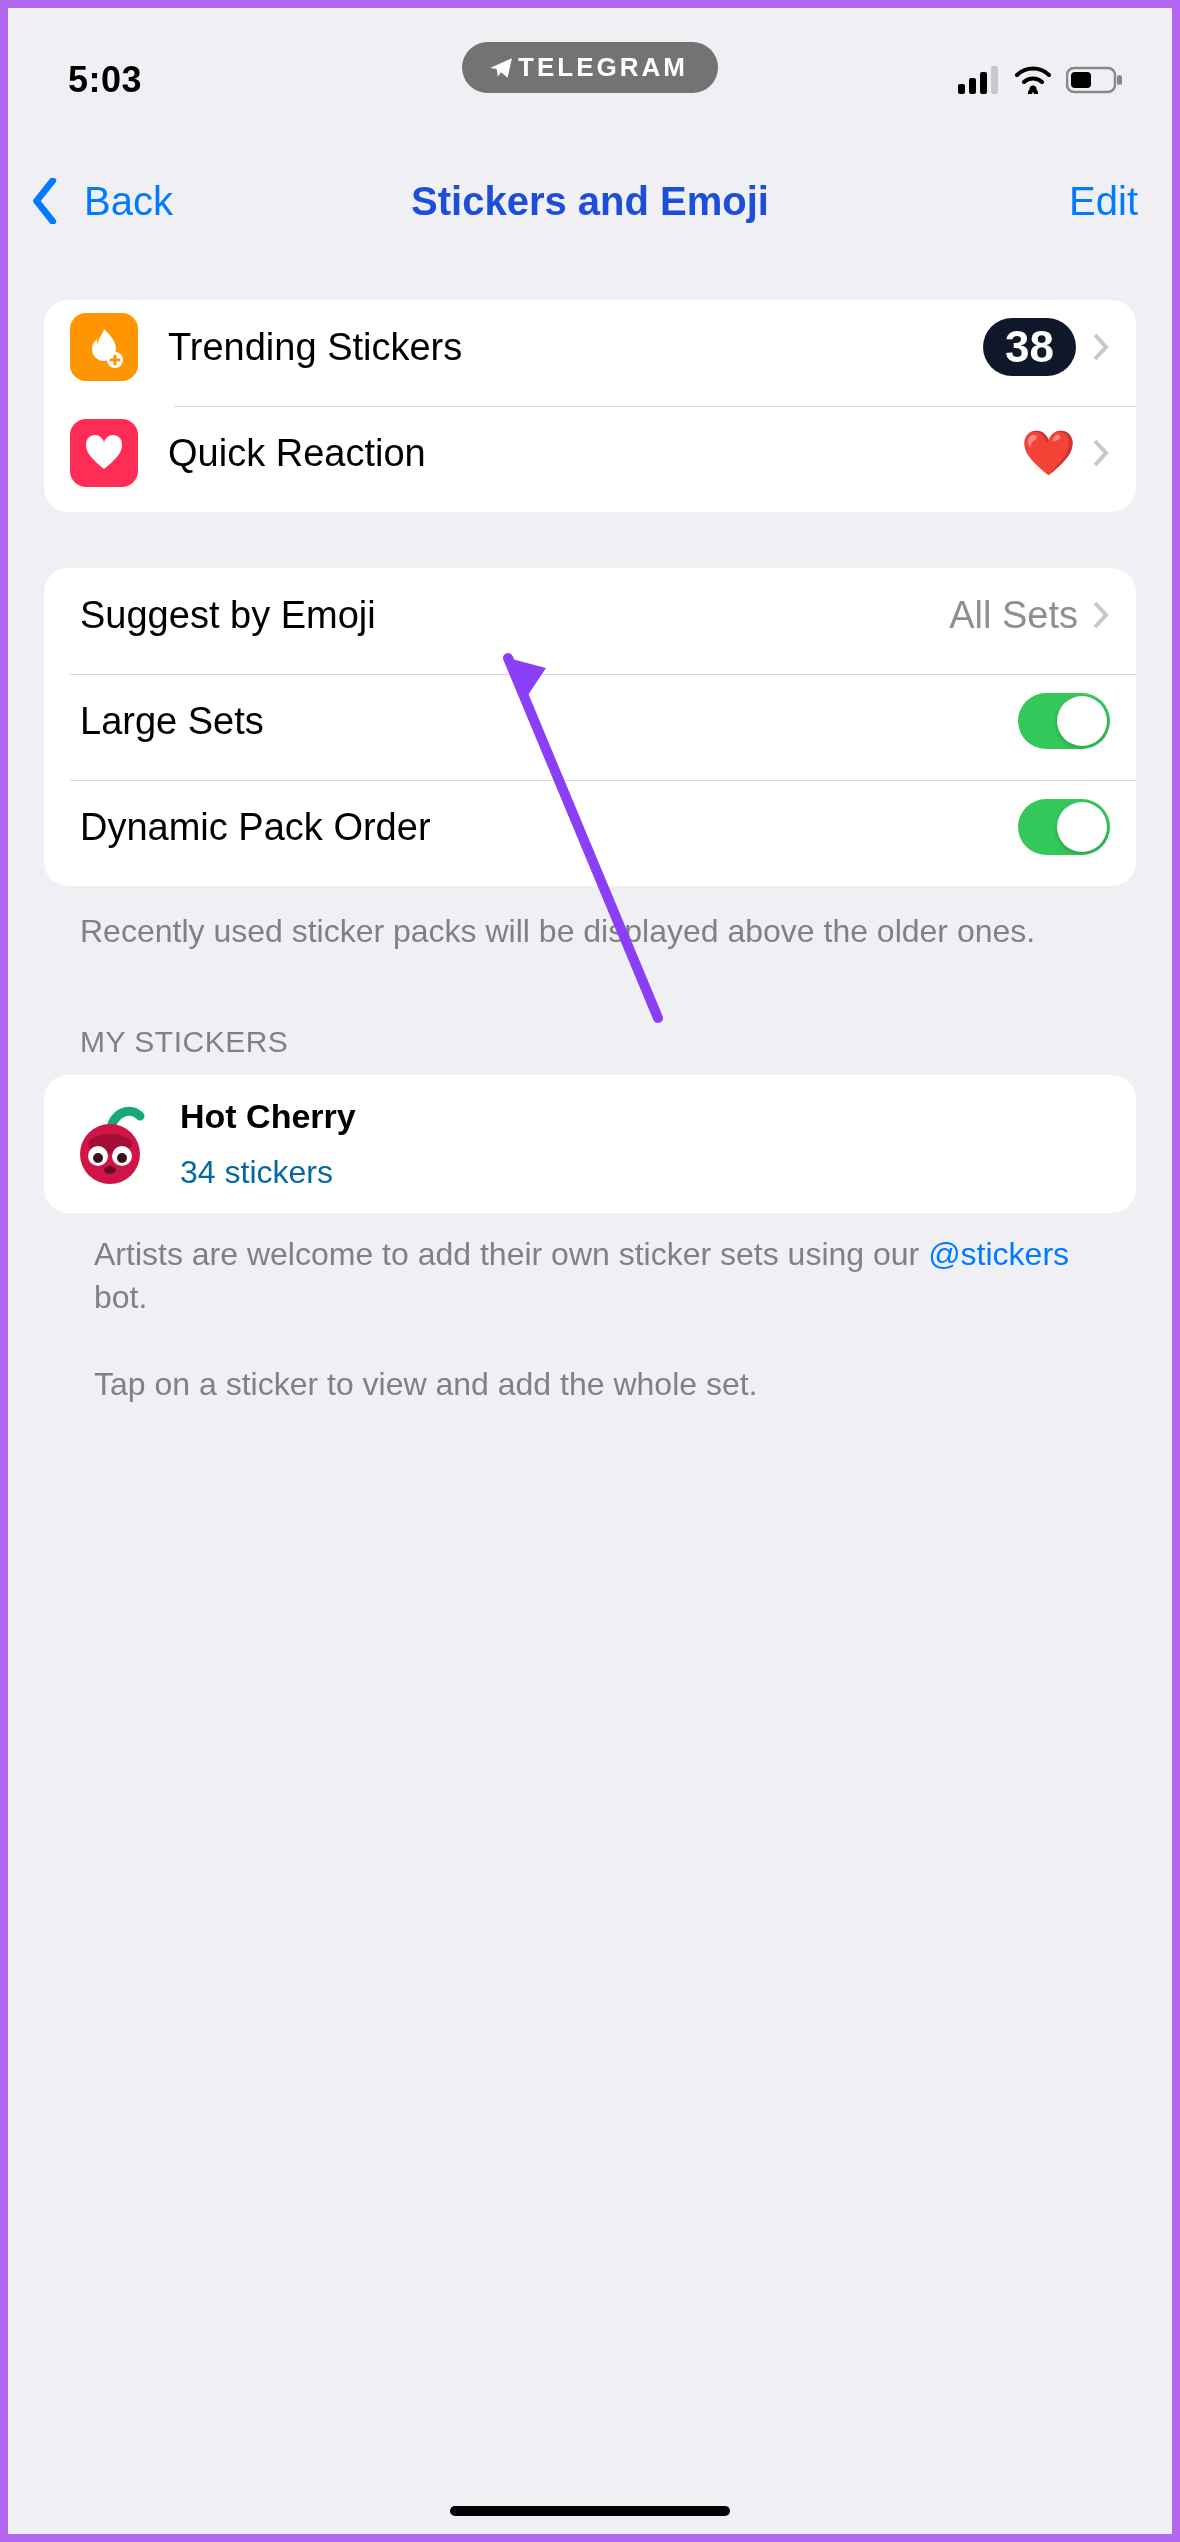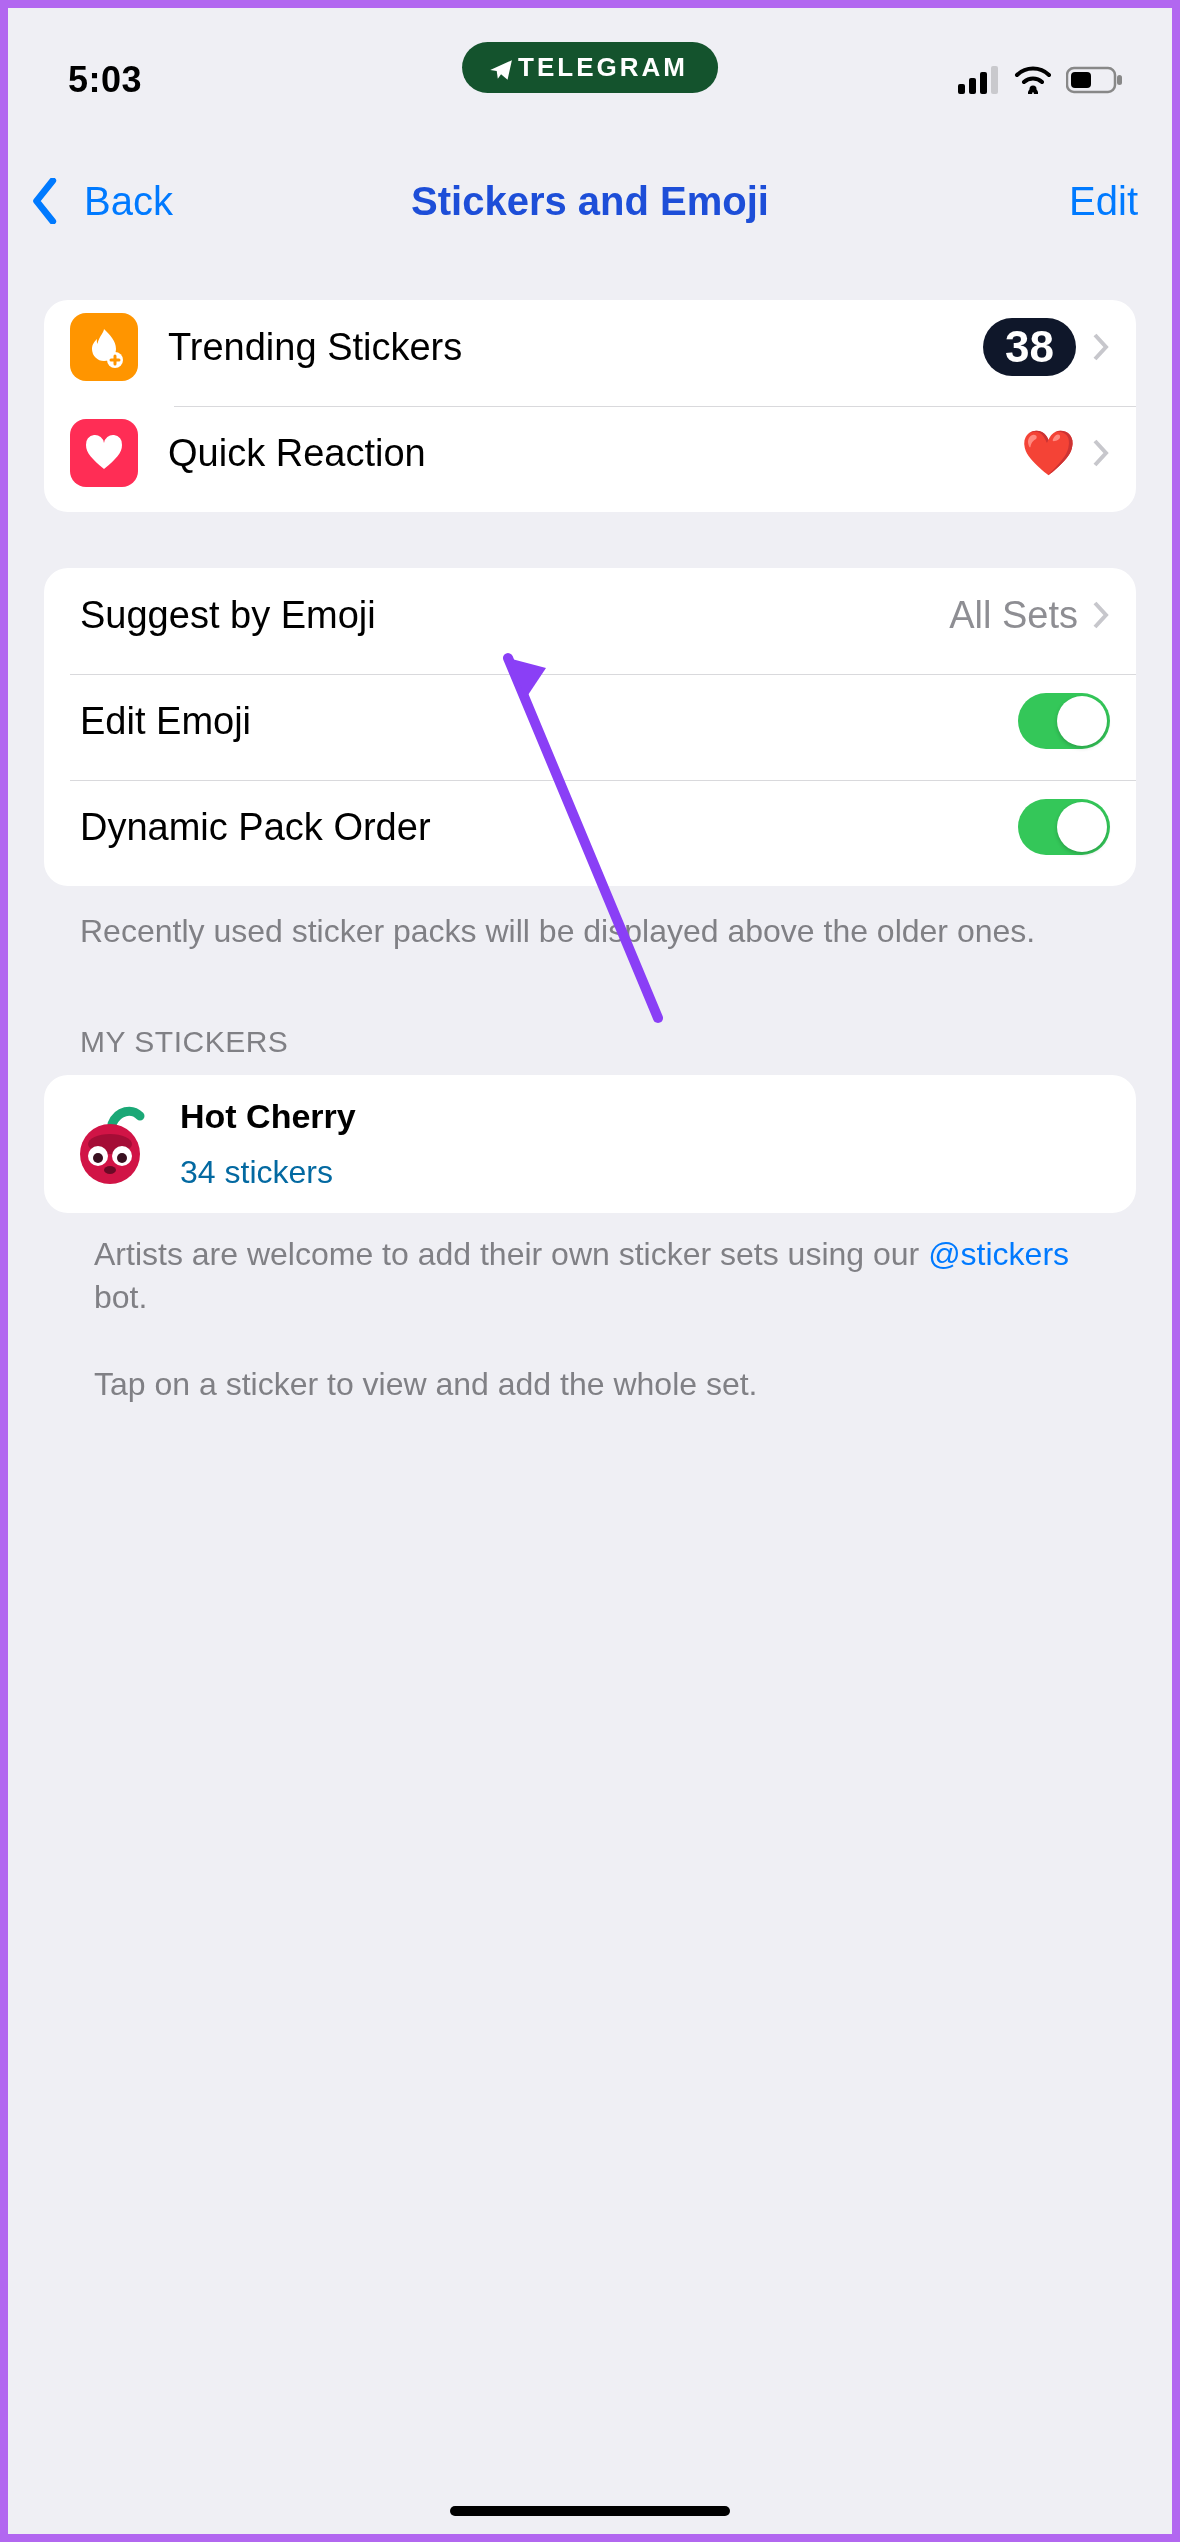--- a/index.html
+++ b/index.html
@@ -17,24 +17,24 @@
 
   
   .status-bar {
     display: flex; align-items: center; justify-content: space-between;
     padding: 34px 48px 0 60px;
     height: 110px;
   }
   .status-time { font-size: 36px; font-weight: 700; letter-spacing: 0.5px; }
   .status-pill {
     position: absolute; top: 34px; left: 50%; transform: translateX(-50%);
-    background: #14532d; color: #fff; font-weight: 700;
+    background: #737373; color: #fff; font-weight: 700;
     font-size: 26px; letter-spacing: 3px;
     padding: 10px 30px 10px 26px; border-radius: 100px;
-    display: flex; align-items: flex-end; gap: 4px;
+    display: flex; align-items: center; gap: 4px;
   }
   .status-pill svg { width: 26px; height: 26px; }
   .status-right { display: flex; align-items: center; gap: 14px; }
 
   
   .nav {
     display: flex; align-items: center; justify-content: space-between;
     padding: 60px 34px 34px 22px;
   }
   .nav-back {
@@ -207,21 +207,21 @@
 
     <div class="group" style="margin-top:56px;">
       <div class="row noicon">
         <div class="row-label">Suggest by Emoji</div>
         <div class="row-value">All Sets</div>
         <svg class="chevron" viewBox="0 0 18 30">
             <path d="M3 3 L14 15 L3 27"></path>
           </svg>
       </div>
       <div class="row noicon">
-        <div class="row-label">Edit Emoji</div>
+        <div class="row-label">Large Sets</div>
         <div class="switch"></div>
       </div>
       <div class="row noicon">
         <div class="row-label">Dynamic Pack Order</div>
         <div class="switch"></div>
       </div>
     </div>
     <div class="footer-text">Recently used sticker packs will be displayed above the older ones.</div>
 
     <div class="section-header">MY STICKERS</div>

